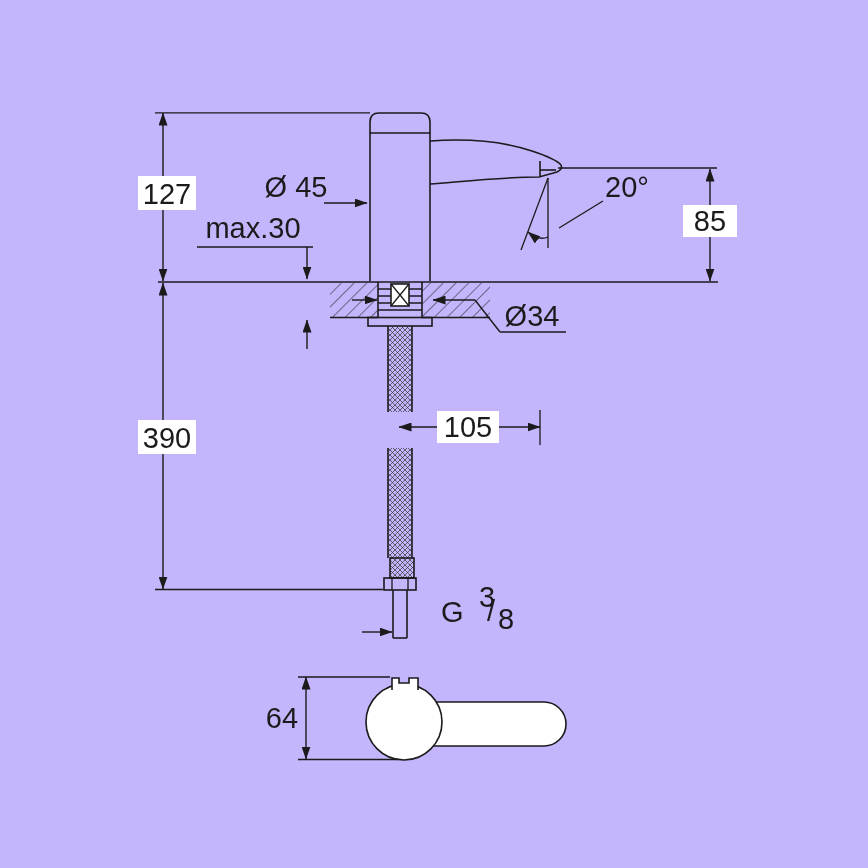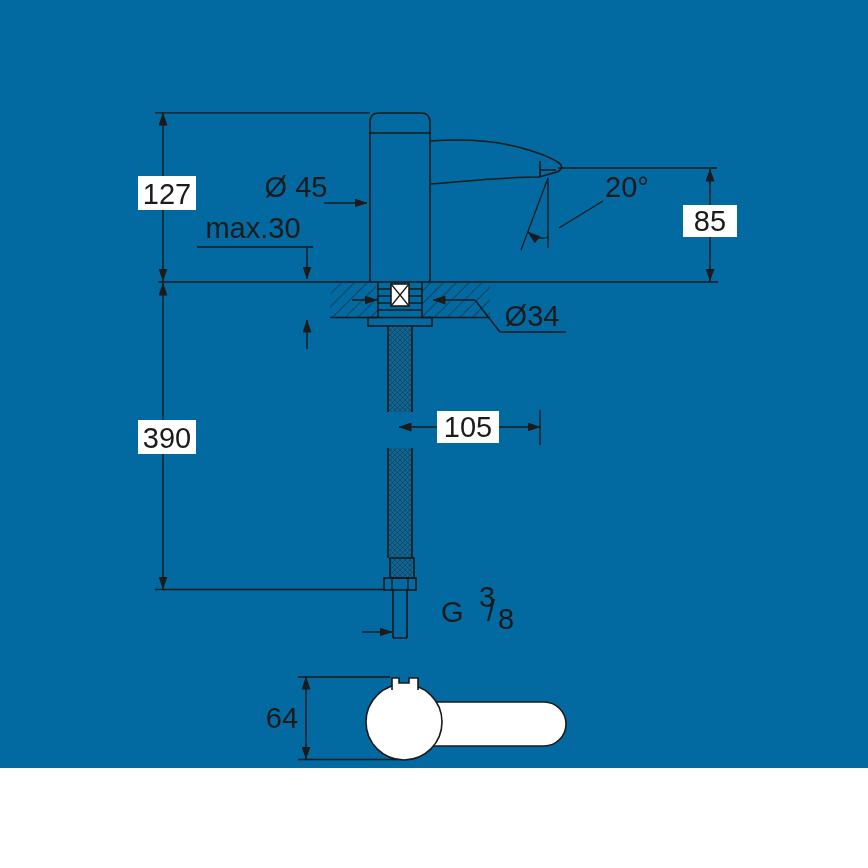--- a/index.html
+++ b/index.html
@@ -1,16 +1,16 @@
 <!DOCTYPE html>
 <html><head>
 <meta charset="utf-8">
 <style>
   html,body{margin:0;padding:0;background:#ffffff;}
-  .stage{width:868px;height:768px;background:#0369a1;position:relative;overflow:hidden;
+  .stage{width:868px;height:868px;background:#c4b5fd;position:relative;overflow:hidden;
          font-family:"Liberation Sans", sans-serif;}
   svg{display:block;}
   .ink{stroke:#1b1b1b;fill:none;stroke-width:1.6;}
   .thin{stroke:#1b1b1b;fill:none;stroke-width:1.3;}
   .dim{stroke:#1b1b1b;fill:none;stroke-width:1.4;}
   .lbl{font-family:"Liberation Sans", sans-serif;font-size:29px;fill:#1b1b1b;}
   .lblmid{text-anchor:middle;}
   .halo{fill:#ffffff;stroke:none;}
   .whitefill{fill:#ffffff;stroke:#1b1b1b;stroke-width:1.6;}
 </style>

